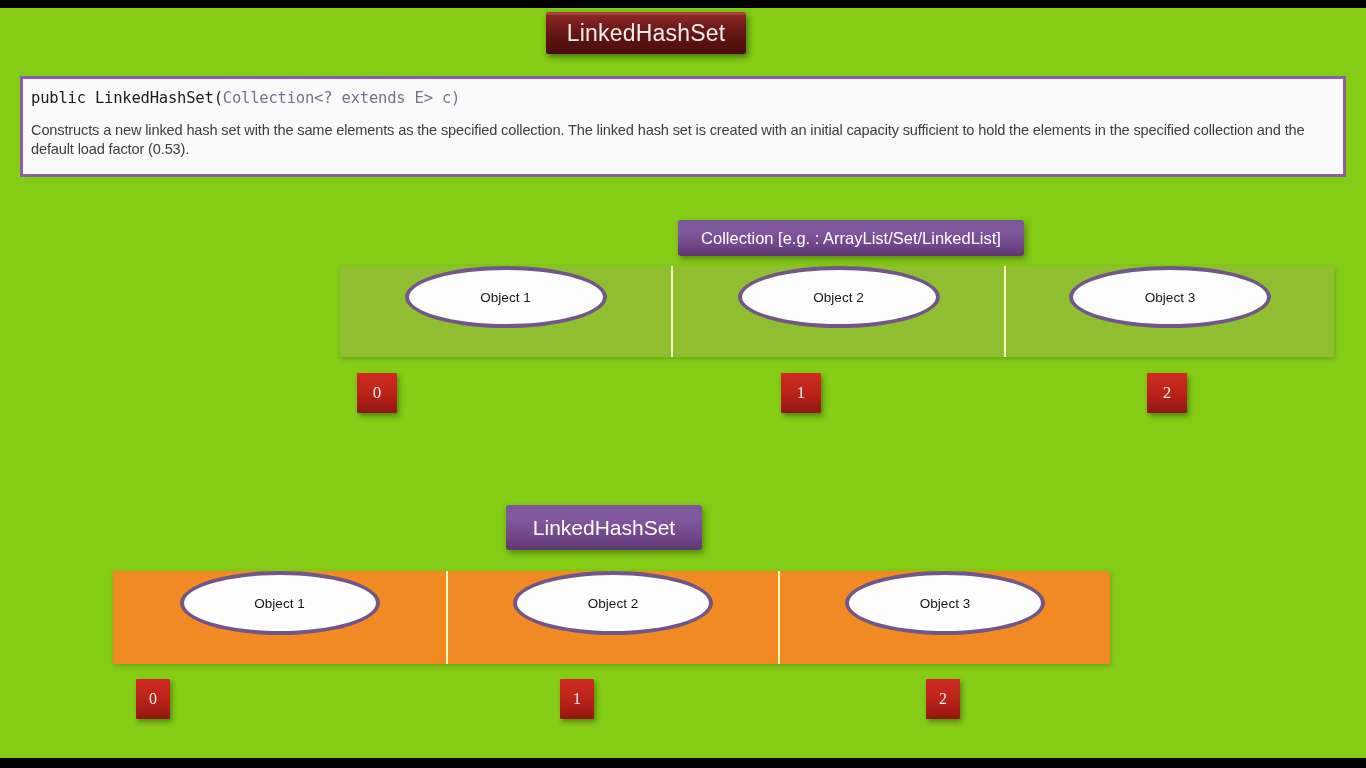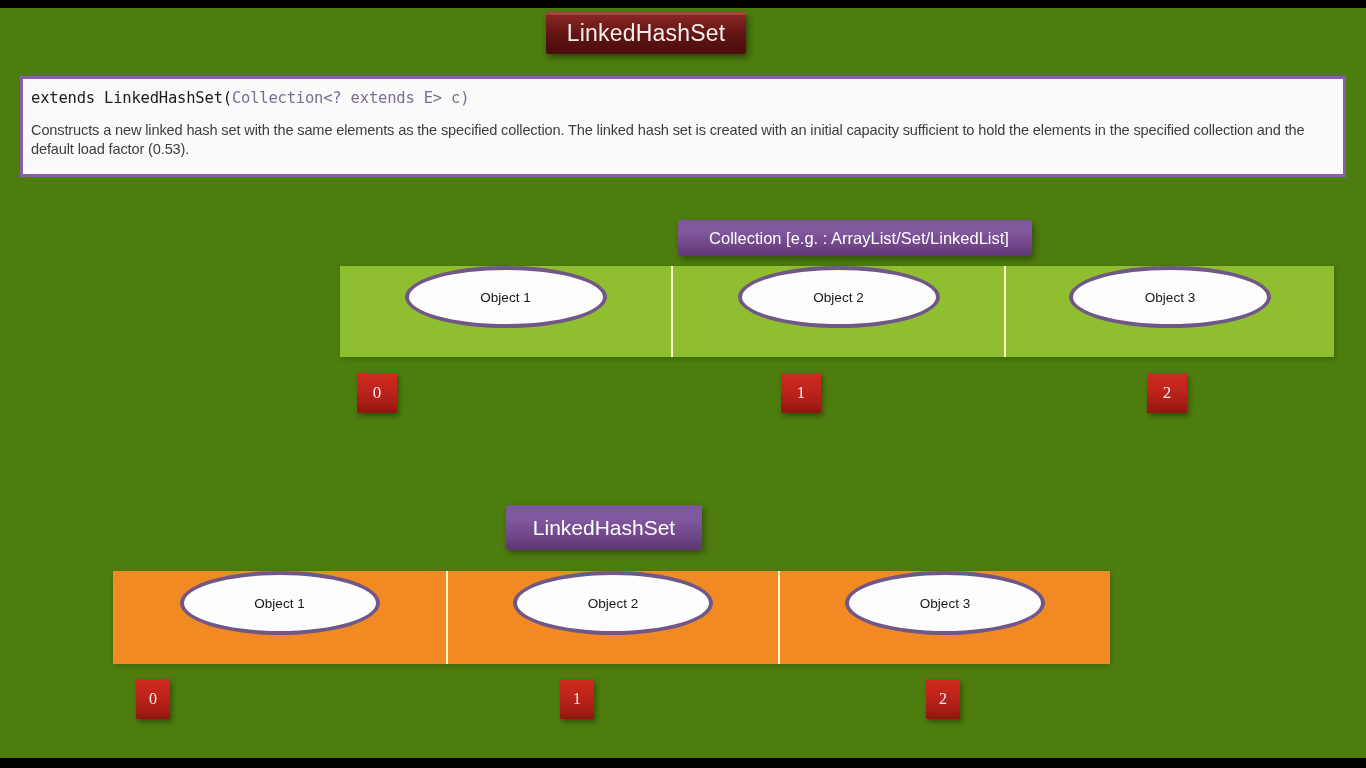--- a/index.html
+++ b/index.html
@@ -14,21 +14,21 @@
     font-family: "Liberation Sans", sans-serif;
   }
 
   
   #slide {
     position: absolute;
     left: 0;
     top: 8px;
     width: 1366px;
     height: 750px;
-    background: #4d7c0f;
+    background: #84cc16;
     overflow: hidden;
   }
 
   
   #title-badge {
     position: absolute;
     left: 546px;
     top: 4px;
     width: 200px;
     height: 42px;
@@ -83,21 +83,20 @@
     text-align: center;
     white-space: nowrap;
   }
   #collection-label {
     left: 678px;
     top: 212px;
     width: 346px;
     height: 36px;
     font-size: 16.5px;
     line-height: 36px;
-    padding-left: 8px;
   }
   #lhs-label {
     left: 506px;
     top: 497px;
     width: 196px;
     height: 45px;
     font-size: 21px;
     line-height: 45px;
   }
 
@@ -185,21 +184,21 @@
   #idx-bot-2 { left: 926px; }
 </style>
 </head>
 <body>
 
 <div id="slide">
 
   <div id="title-badge">LinkedHashSet</div>
 
   <div id="code-box">
-    <div id="signature"><span>extends LinkedHashSet(</span><span class="generic">Collection&lt;? extends E&gt; c)</span></div>
+    <div id="signature"><span>public LinkedHashSet(</span><span class="generic">Collection&lt;? extends E&gt; c)</span></div>
     <div id="description">Constructs a new linked hash set with the same elements as the specified collection. The linked hash set is created with an initial capacity sufficient to hold the elements in the specified collection and the default load factor (0.53).</div>
   </div>
 
   <div id="collection-label" class="purple-badge">Collection [e.g. : ArrayList/Set/LinkedList]</div>
 
   <div id="green-strip" class="strip">
     <div class="cell">
       <div class="oval">Object 1</div>
     </div>
     <div class="cell">

